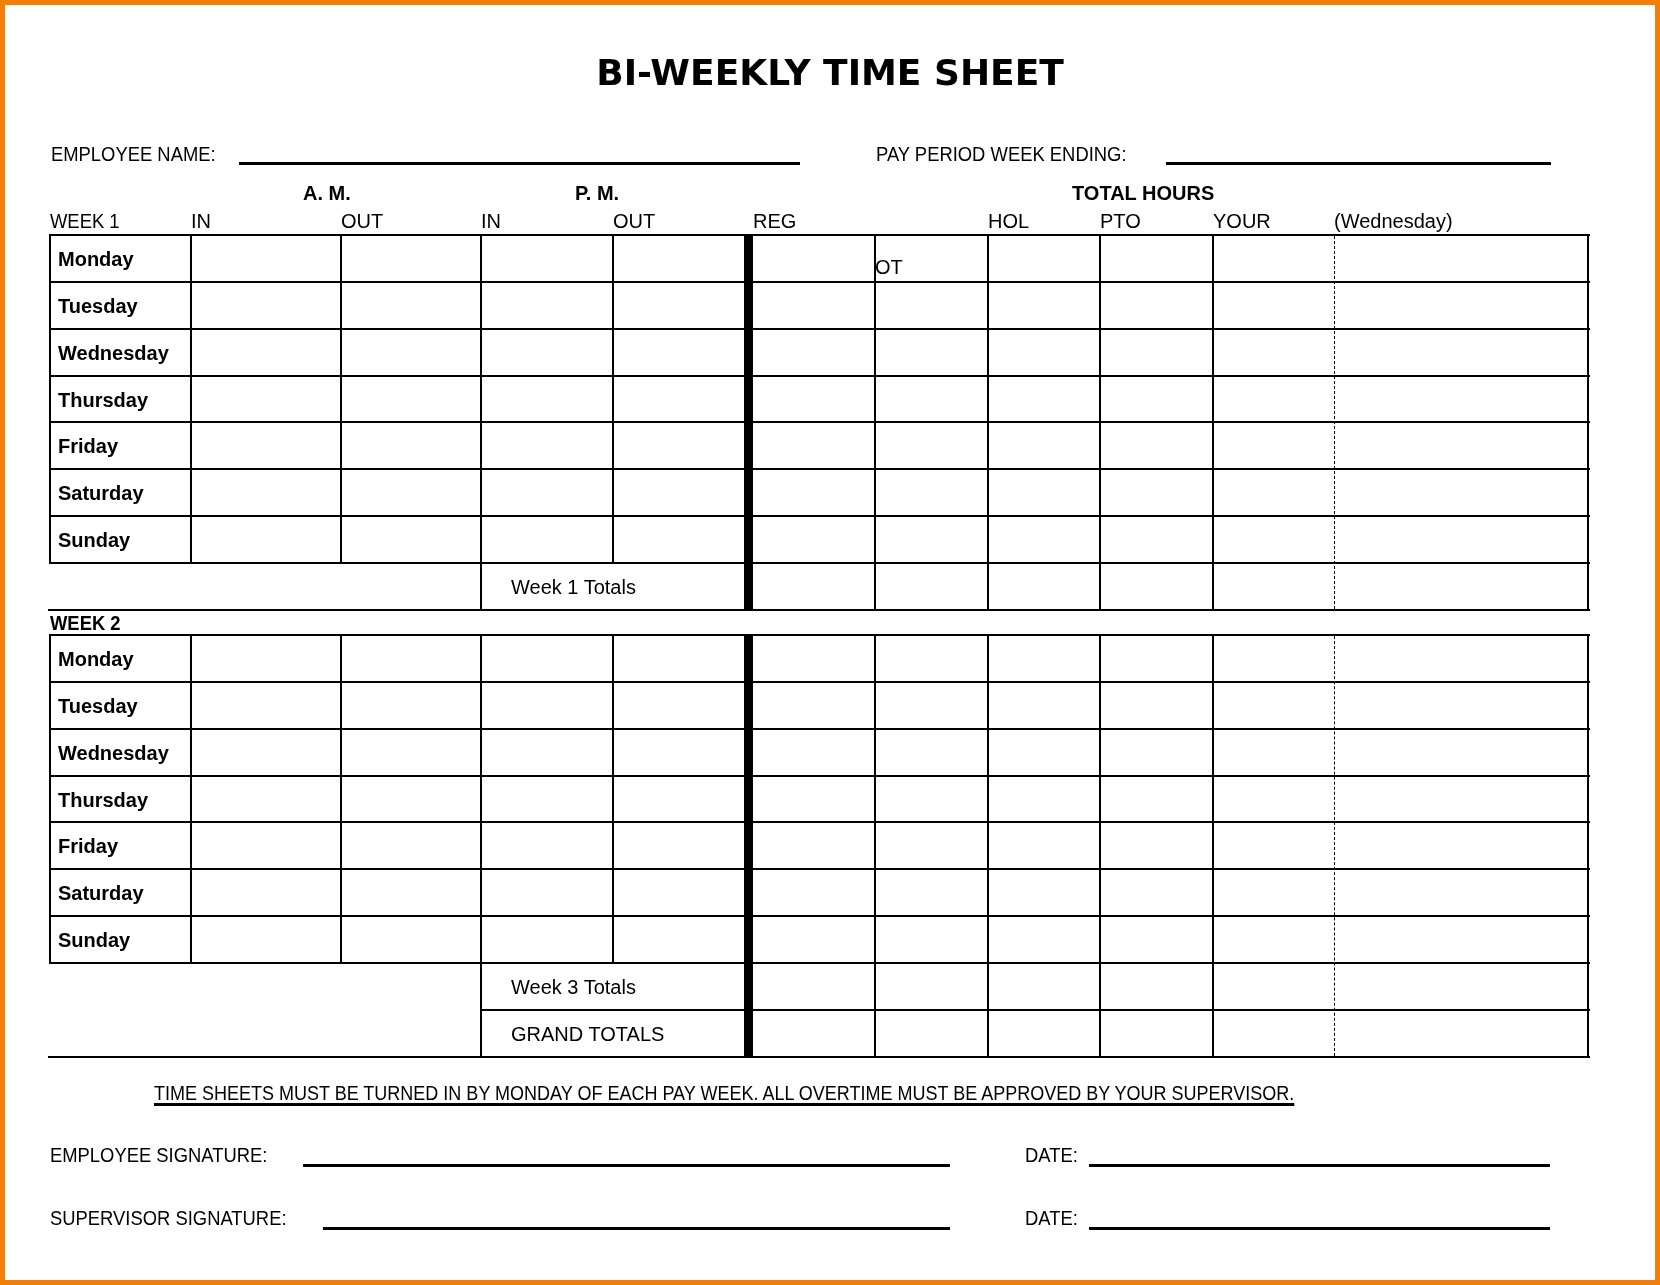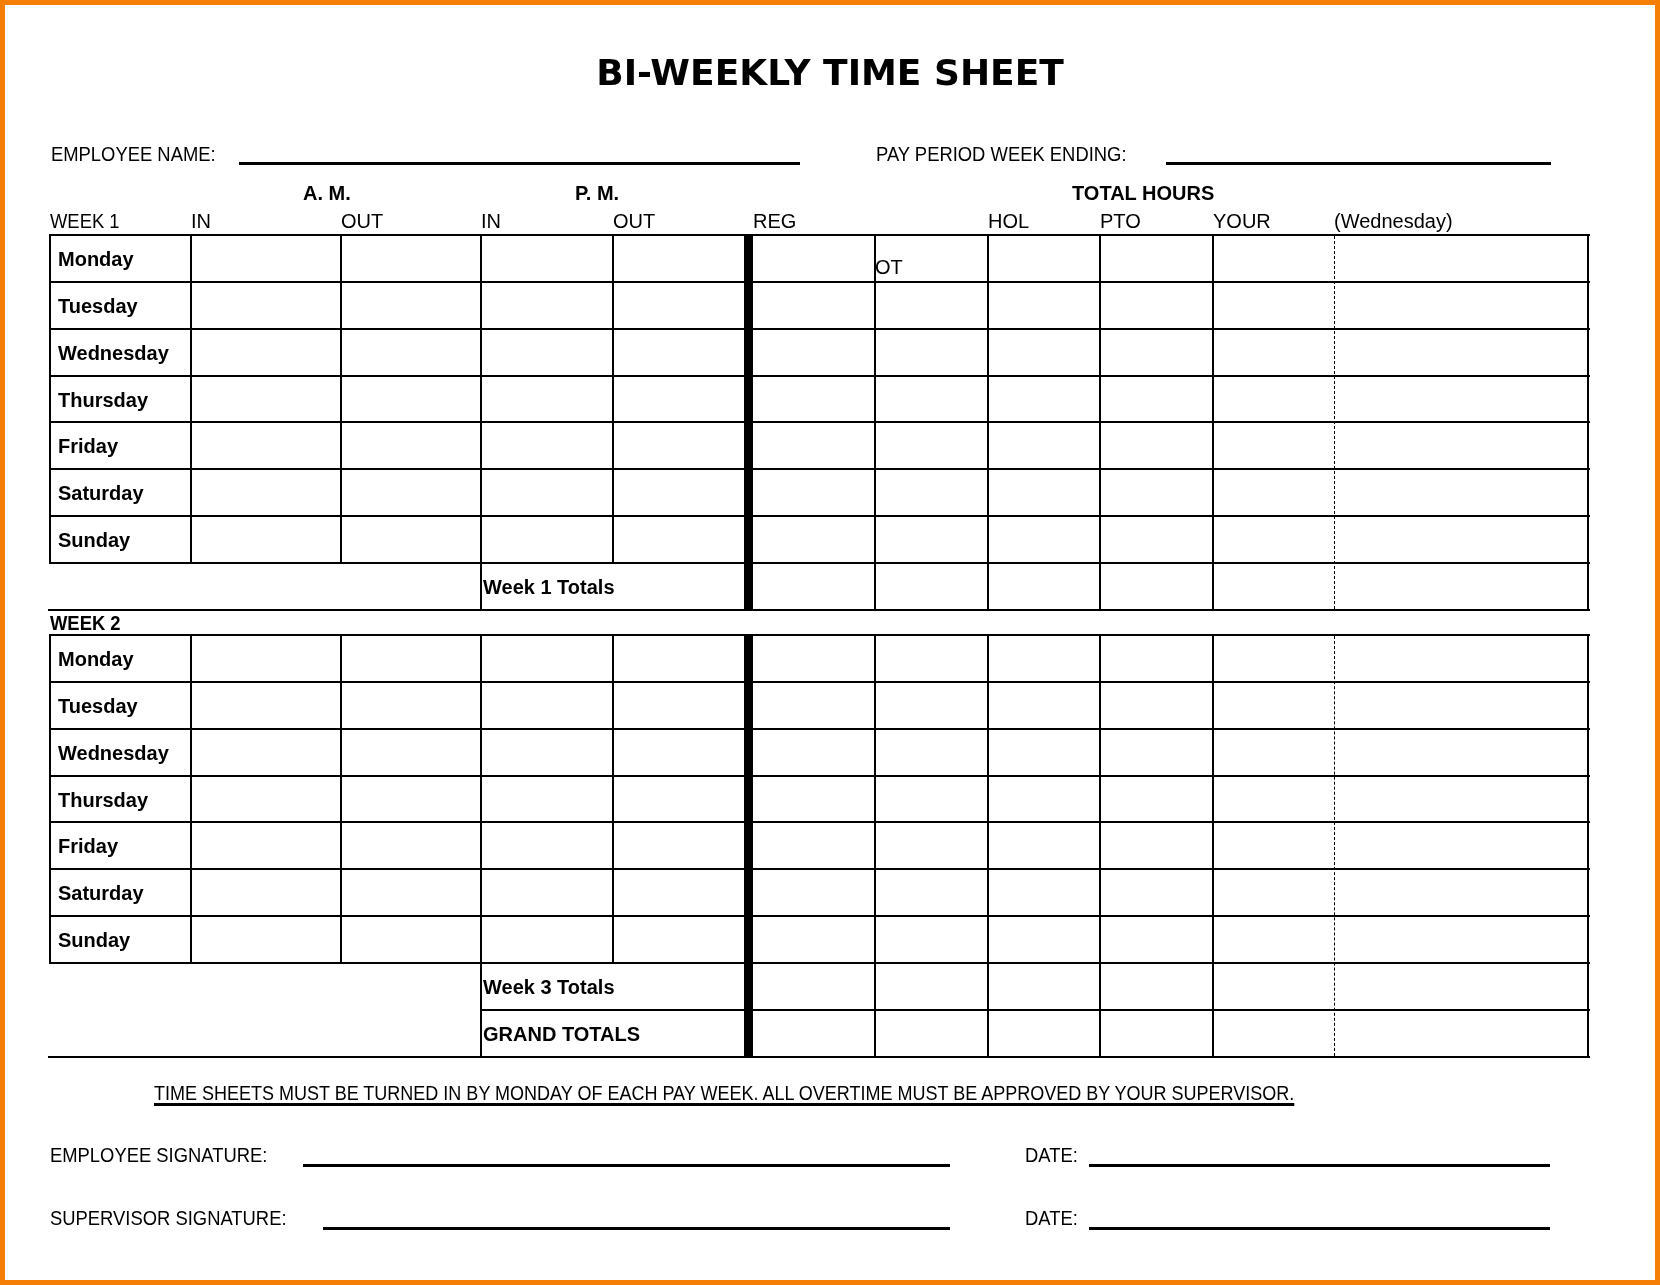--- a/index.html
+++ b/index.html
@@ -13,21 +13,21 @@
   .lbl { font-size:20px; font-weight:normal; transform:scaleX(0.92); transform-origin:left; }
   .uline { position:absolute; height:3px; background:#000; }
   .grp { font-size:20px; font-weight:bold; }
   .col { font-size:20px; }
   .hline { position:absolute; height:2px; background:#000; }
   .vline { position:absolute; width:2px; background:#000; }
   .thick { position:absolute; width:9px; background:#000; }
   .dash { position:absolute; width:0; border-left:1px dashed #000; }
   .day { position:absolute; font-size:20px; font-weight:bold; left:58px; }
   .cell { position:absolute; }
-  .tot { position:absolute; font-size:20px; font-weight:bold; left:483px; }
+  .tot { position:absolute; font-size:20px; font-weight:normal; left:483px;padding-left:28px; }
   .notice { font-size:20px; text-decoration:underline; text-underline-offset:3px; text-decoration-thickness:3px;
             left:154px; top:1082px; transform:scaleX(0.9); transform-origin:left; }
 </style>
 </head>
 <body>
 
 <div class="frame"></div>
 
 <div class="abs title">BI-WEEKLY TIME SHEET</div>
 

